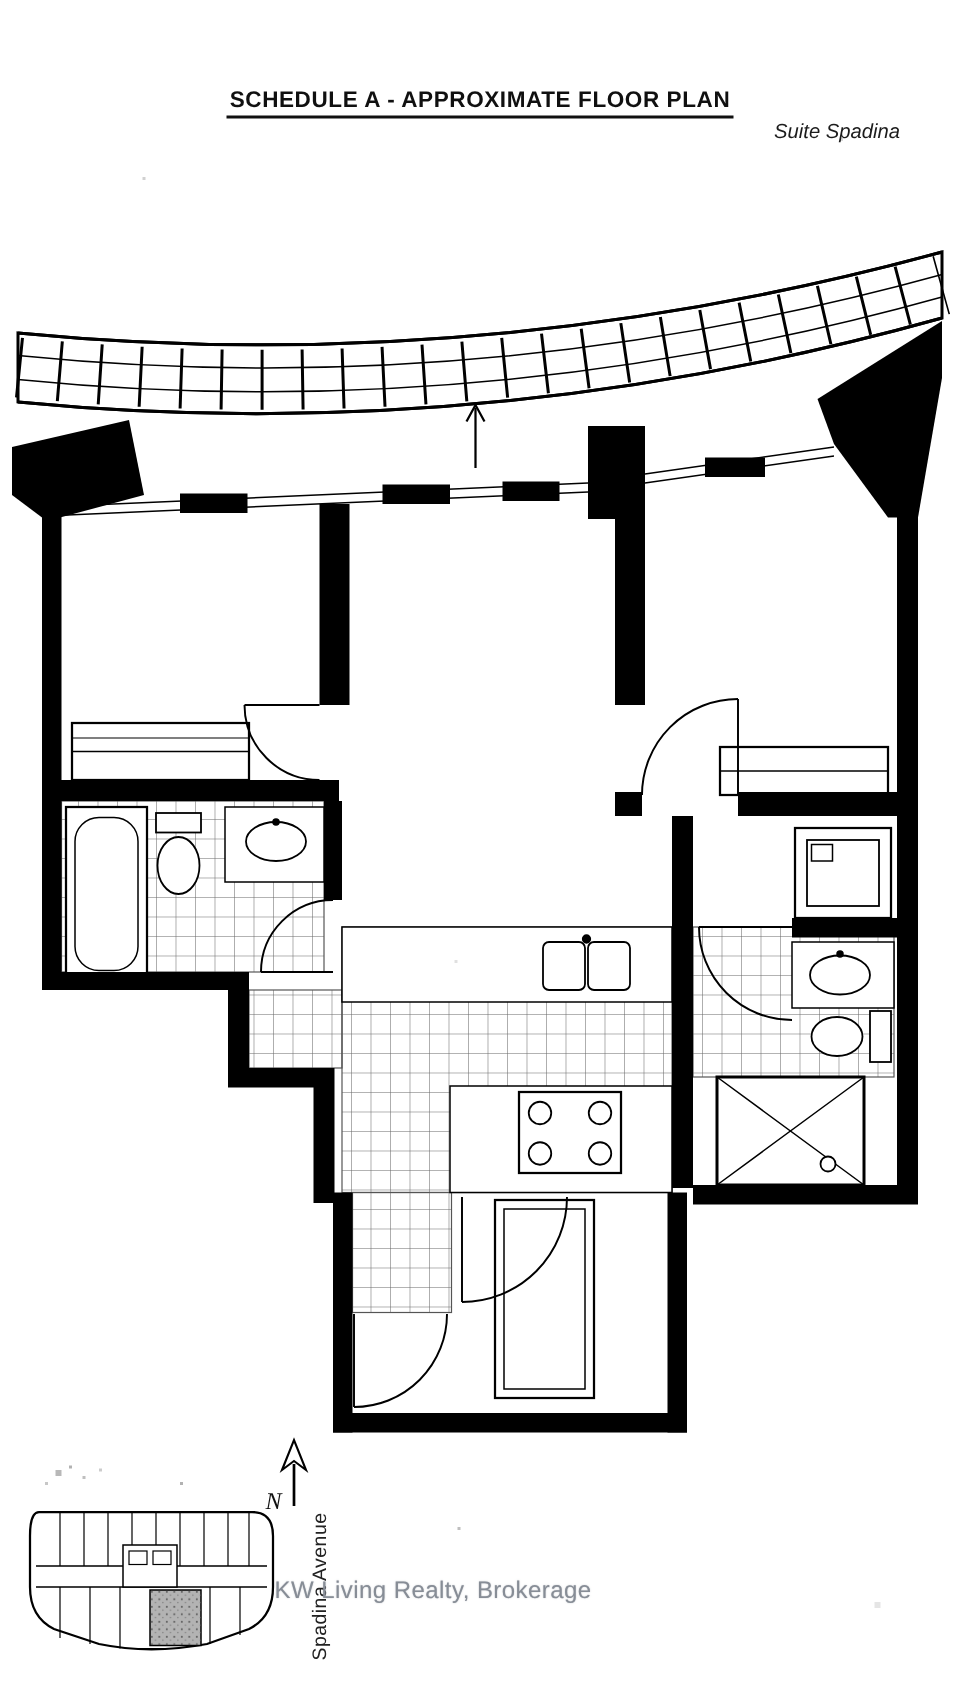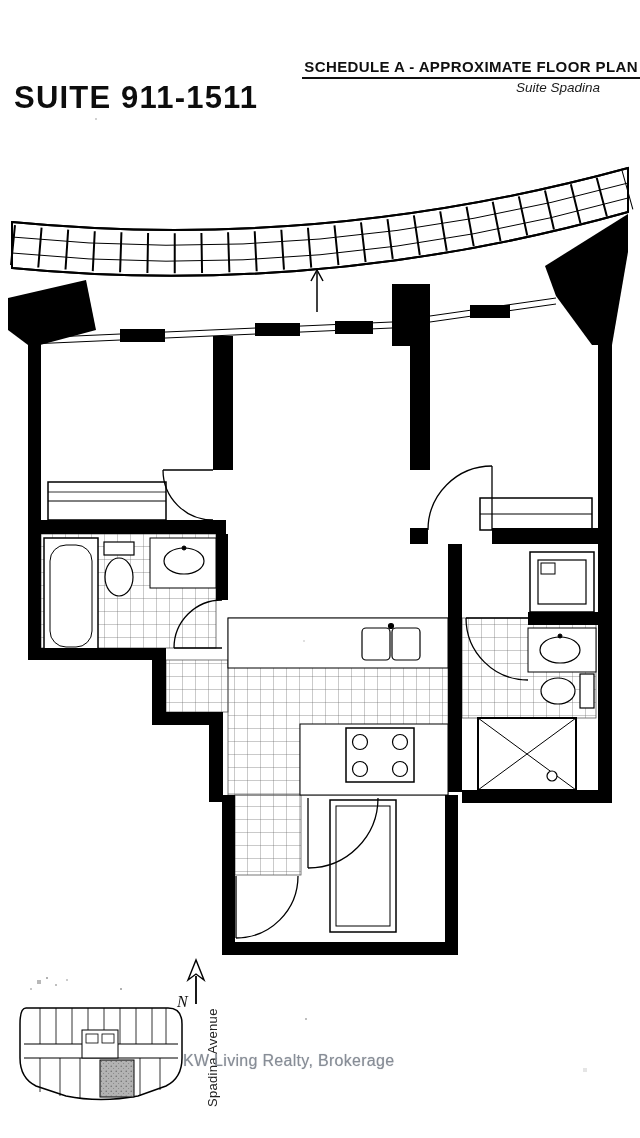--- a/index.html
+++ b/index.html
@@ -13,21 +13,21 @@
   body{background:#e8e8e8;font-family:"Liberation Sans", sans-serif;}
   .page{
     position:relative;
     width:640px;height:1138px;
     background:var(--paper);
     margin:0 auto;
     overflow:hidden;
   }
   .plan-svg{position:absolute;left:0;top:0;}
   .schedule-title-wrap{
-    position:absolute;left:0;right:0;top:58px;text-align:right;
+    position:absolute;left:0;right:0;top:58px;text-align:center;
   }
   .schedule-title{
     display:inline-block;
     font-weight:bold;font-size:15px;letter-spacing:.4px;color:#101010;
     border-bottom:2px solid #101010;padding:0 2px 2px 2px;
   }
   .suite-number-label{
     position:absolute;left:516px;top:80px;
     font-style:italic;font-size:13.5px;color:#1c1c1c;
   }
@@ -257,21 +257,20 @@
       </g>
     </g>
   </svg>
 
   <div class="schedule-title-wrap">
     <span class="schedule-title">SCHEDULE A - APPROXIMATE FLOOR PLAN</span>
   </div>
 
   <div class="suite-number-label">Suite Spadina</div>
 
-  <h1 class="suite-title">SUITE 911-1511</h1>
 
   <div class="north-label">N</div>
 
   <div class="street-label">Spadina Avenue</div>
 
   <div class="watermark">KW Living Realty, Brokerage</div>
 
   <div class="specks"></div>
 </div>
 

